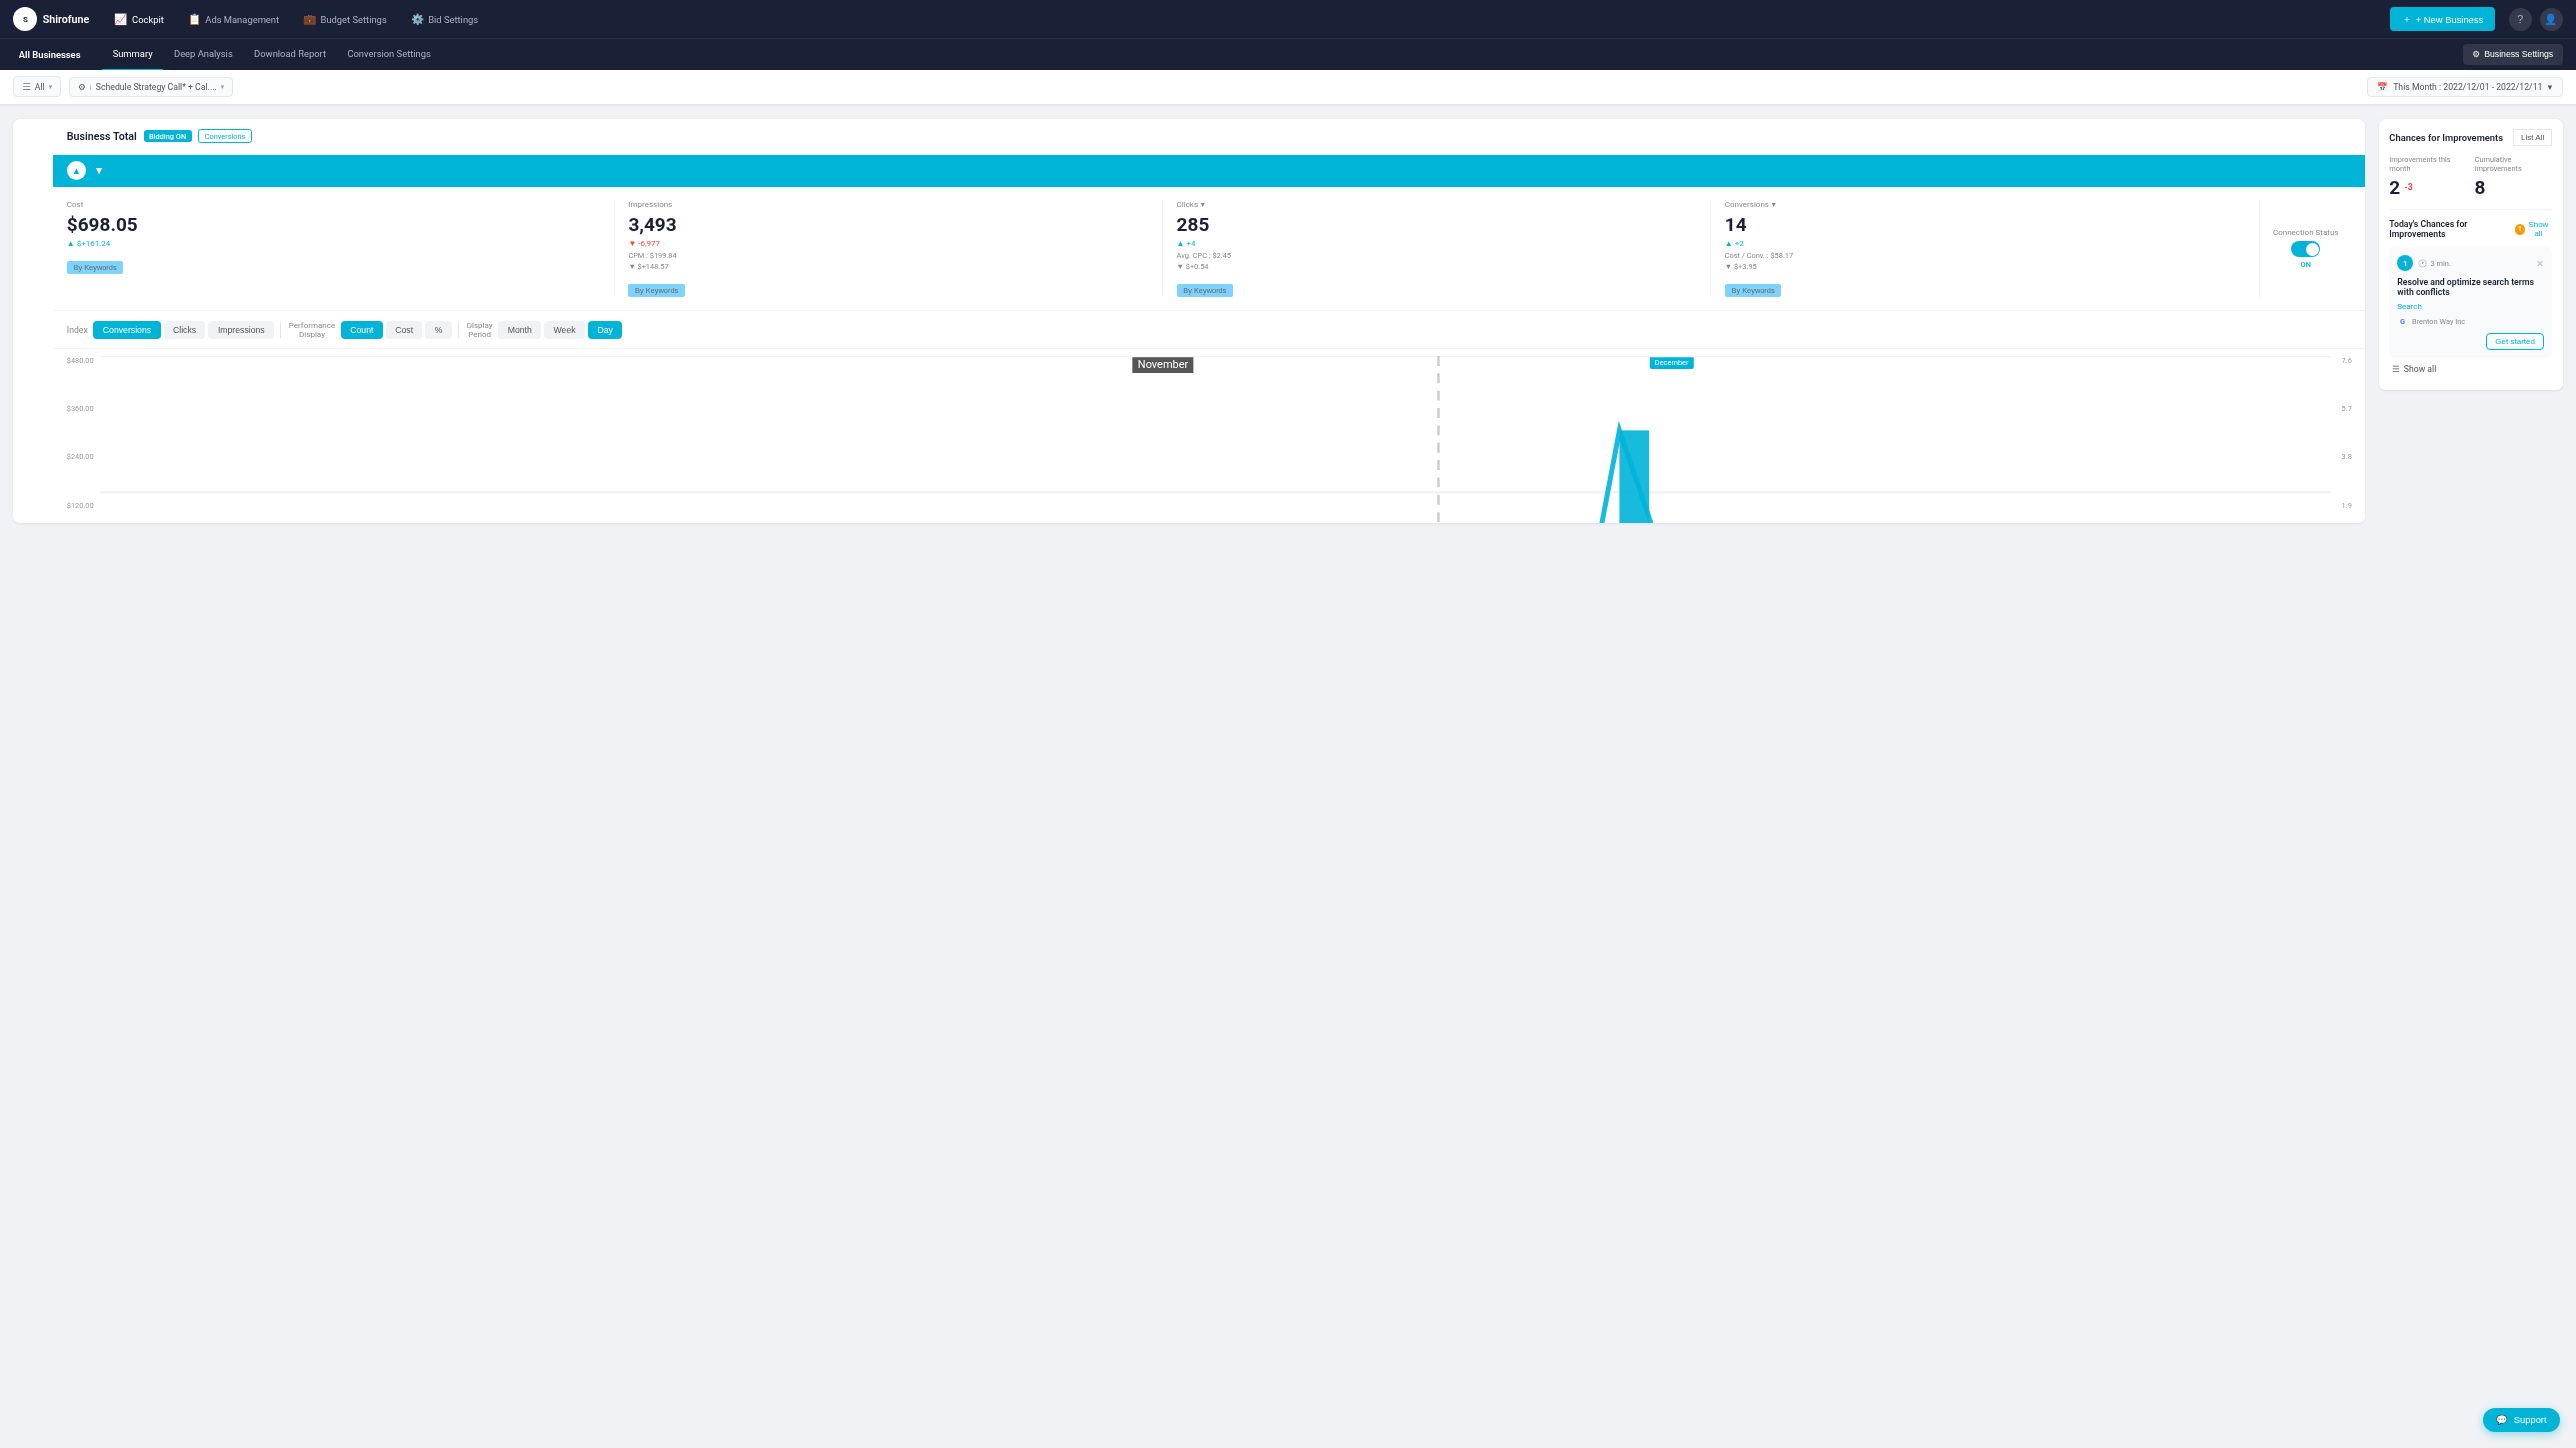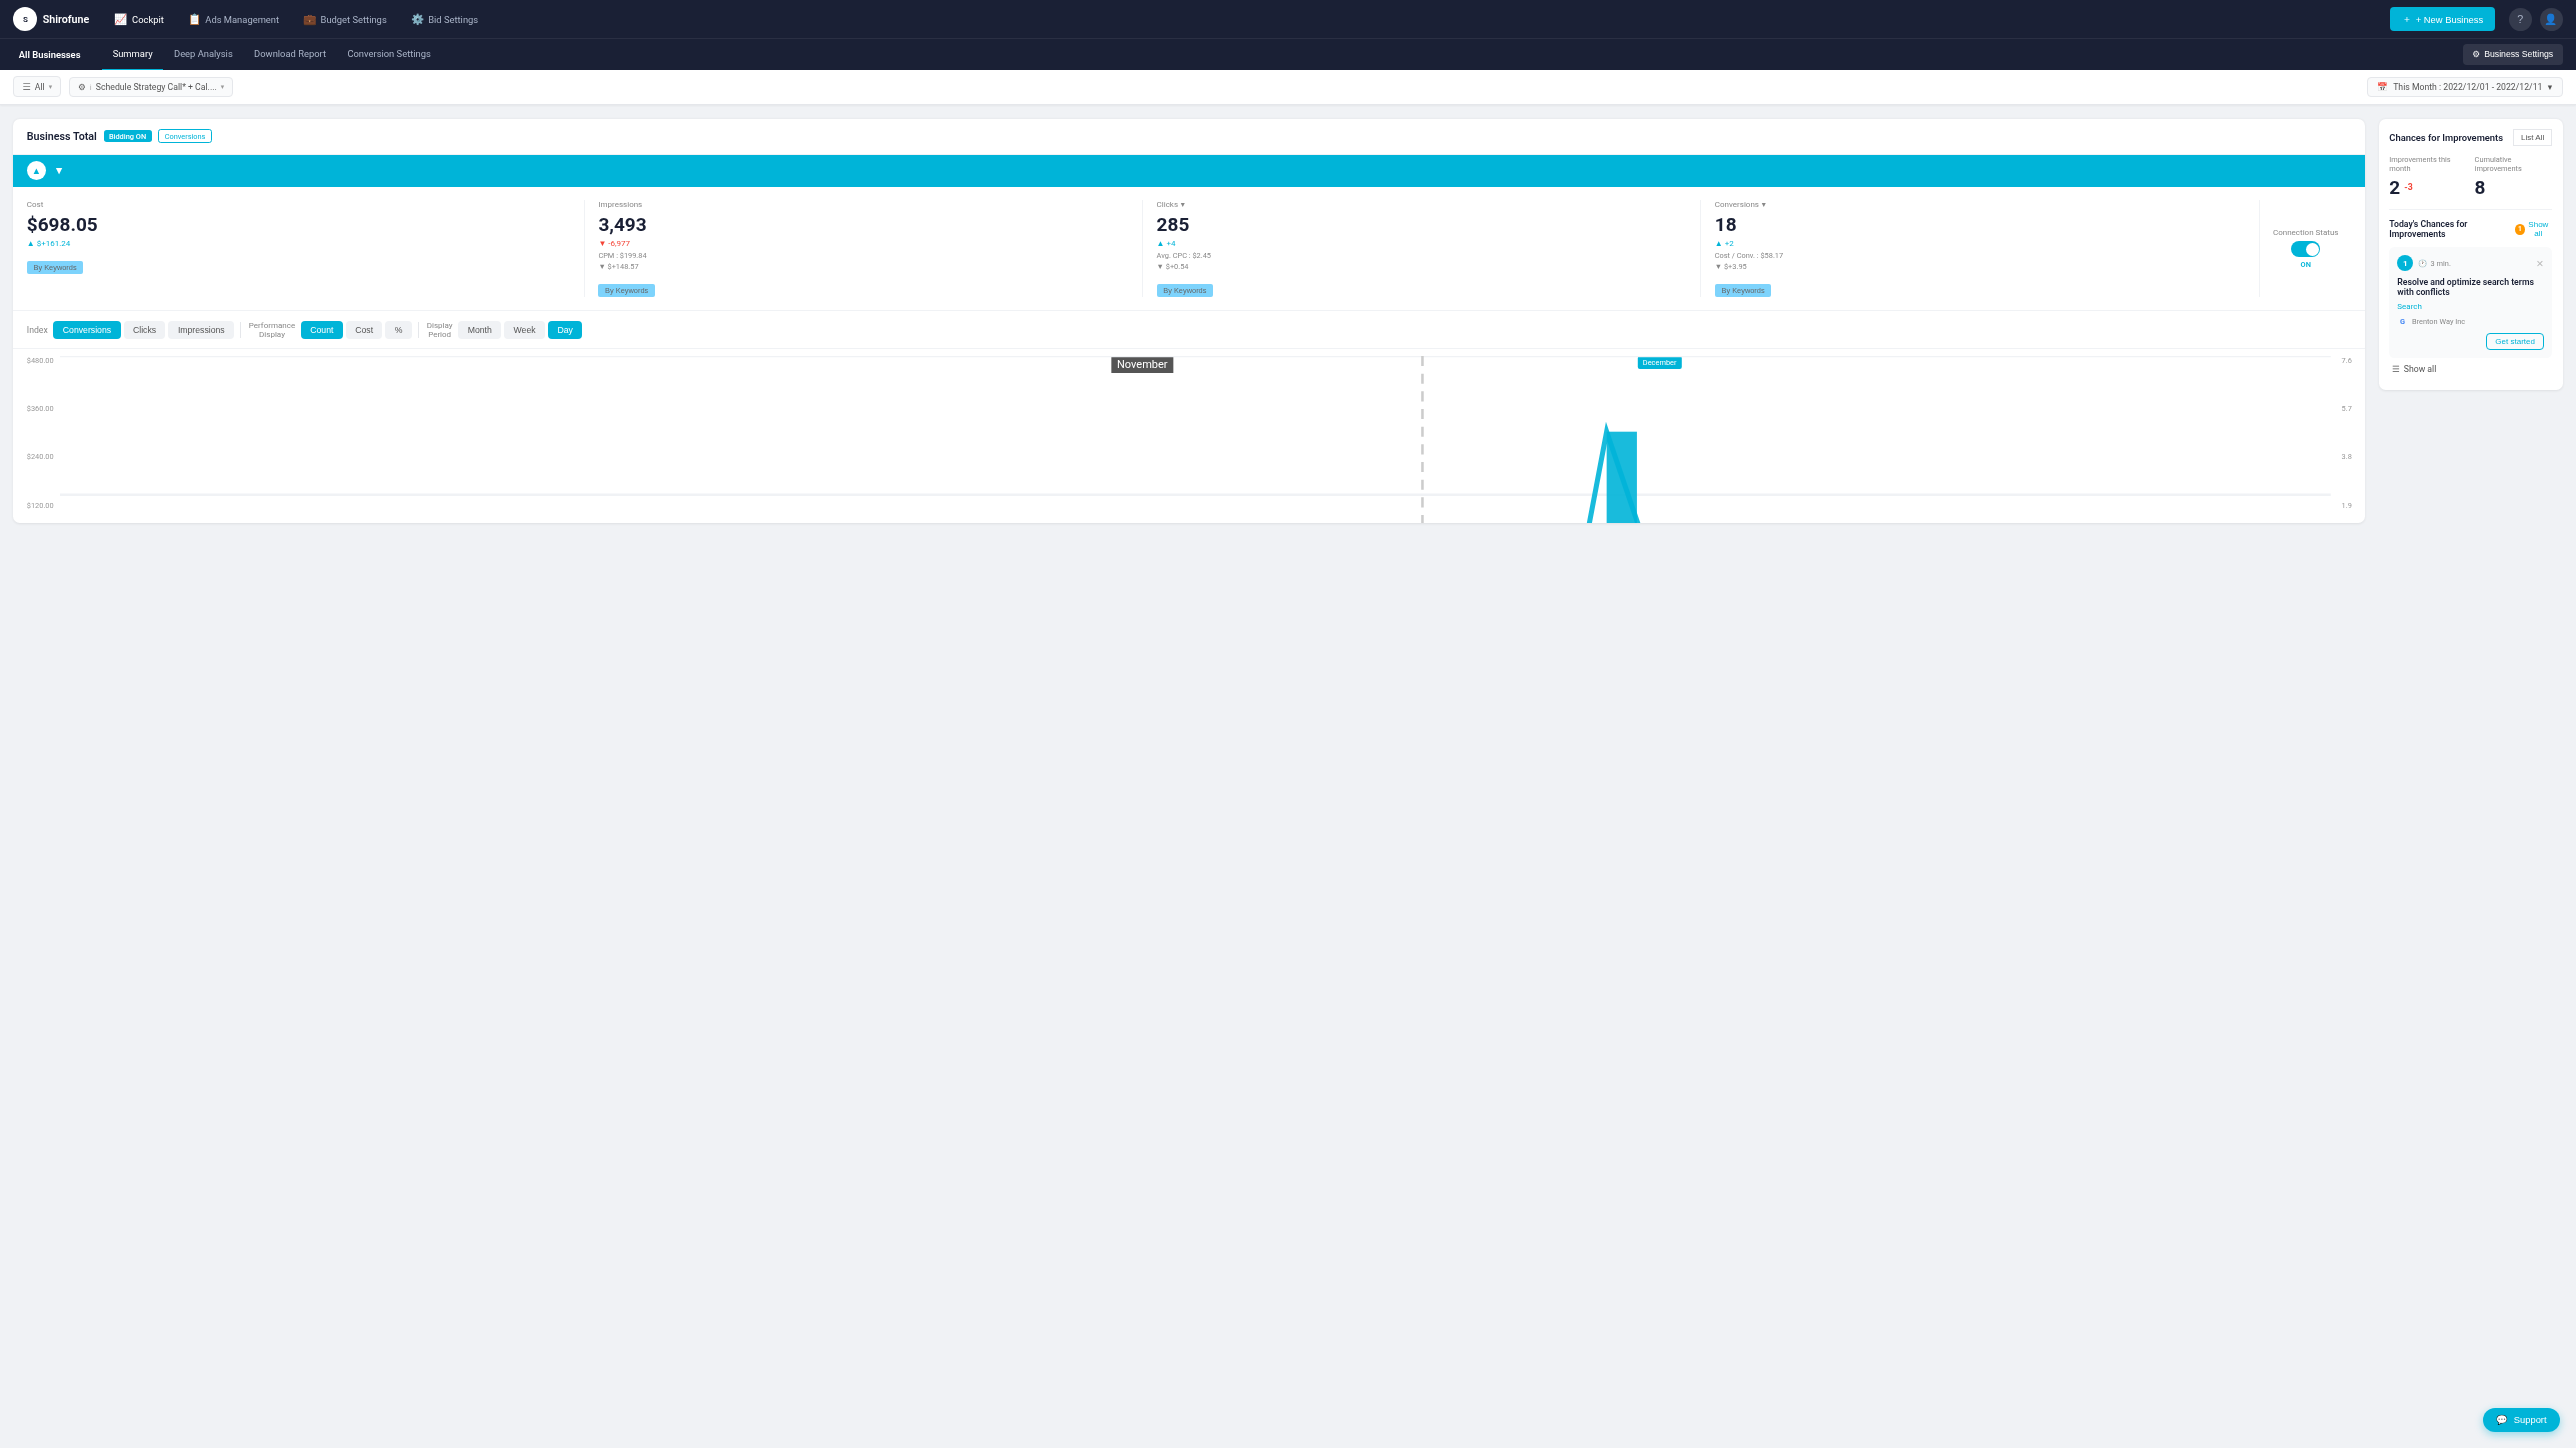--- a/index.html
+++ b/index.html
@@ -181,20 +181,21 @@
       gap: 13.4px;
     }
 
     
     .left-panel {
       flex: 1;
       background: #fff;
       border-radius: 6.7px;
       box-shadow: 0 0.7px 2.7px rgba(0,0,0,0.08);
       overflow: hidden;
+      padding-left: 40px;
     }
 
     .panel-header {
       display: flex;
       align-items: center;
       gap: 6.7px;
       padding: 10.7px 13.4px;
       border-bottom: 0.7px solid #f0f2f5;
     }
     .panel-title {
@@ -753,21 +754,21 @@
         <div class="metric-sub">Avg. CPC : $2.45</div>
         <div class="metric-sub down">▼ $+0.54</div>
         <button class="by-keywords-btn">By Keywords</button>
       </div>
 
       <div class="metric-cell">
         <div class="metric-label">
           <span>Conversions</span>
           <span style="cursor:pointer;">▾</span>
         </div>
-        <div class="metric-value">18</div>
+        <div class="metric-value">14</div>
         <div class="metric-change up">▲ +2</div>
         <div class="metric-sub">Cost / Conv. : $58.17</div>
         <div class="metric-sub down">▼ $+3.95</div>
         <button class="by-keywords-btn">By Keywords</button>
       </div>
 
       <div class="connection-status-cell">
         <div class="metric-label">Connection Status</div>
         <div class="toggle-switch"></div>
         <span class="toggle-label">ON</span>

